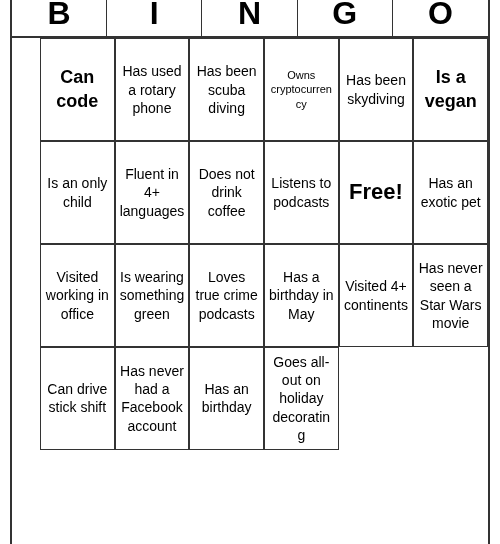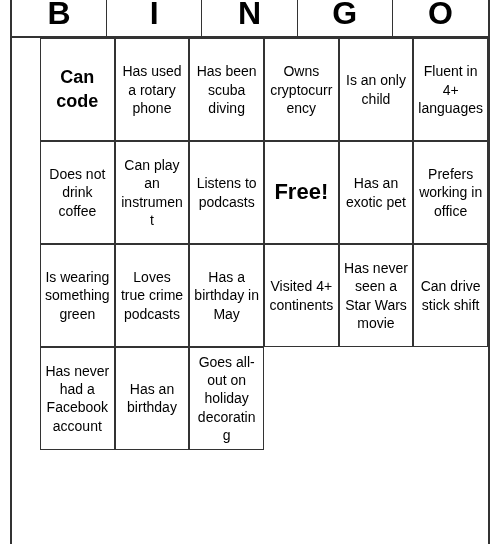--- a/index.html
+++ b/index.html
@@ -52,47 +52,48 @@
     .bingo-cell.free {
       font-size: 22px;
       font-weight: bold;
       text-align: right;
     }
     .bingo-cell.large-text {
       font-size: 18px;
       font-weight: bold;
     }
     .bingo-cell.owns-crypto {
-      font-size: 14px;
+      font-size: 11px;
     }
   </style>
 </head>
 <body>
 
 <div class="bingo-card">
   <div class="bingo-header">
   <div class="bingo-letter">B</div>
       <div class="bingo-letter">I</div>
       <div class="bingo-letter">N</div>
       <div class="bingo-letter">G</div>
       <div class="bingo-letter">O</div>
     </div>
   <div class="bingo-grid">
   <div class="bingo-cell large-text">Can code</div>
       <div class="bingo-cell">Has used a rotary phone</div>
       <div class="bingo-cell">Has been scuba diving</div>
       <div class="bingo-cell owns-crypto">Owns cryptocurrency</div>
+      <div class="bingo-cell">Has been skydiving</div>
+      <div class="bingo-cell large-text">Is a vegan</div>
       <div class="bingo-cell">Is an only child</div>
       <div class="bingo-cell">Fluent in 4+ languages</div>
       <div class="bingo-cell">Does not drink coffee</div>
-      <div class="bingo-cell">Can play an instrument</div>
       <div class="bingo-cell">Listens to podcasts</div>
       <div class="bingo-cell free">Free!</div>
       <div class="bingo-cell">Has an exotic pet</div>
-      <div class="bingo-cell">Prefers working in office</div>
+      <div class="bingo-cell">Visited working in office</div>
       <div class="bingo-cell">Is wearing something green</div>
       <div class="bingo-cell">Loves true crime podcasts</div>
       <div class="bingo-cell">Has a birthday in May</div>
       <div class="bingo-cell">Visited 4+ continents</div>
       <div class="bingo-cell">Has never seen a Star Wars movie</div>
       <div class="bingo-cell">Can drive stick shift</div>
       <div class="bingo-cell">Has never had a Facebook account</div>
       <div class="bingo-cell">Has an birthday</div>
       <div class="bingo-cell">Goes all-out on holiday decorating</div>
     </div>

